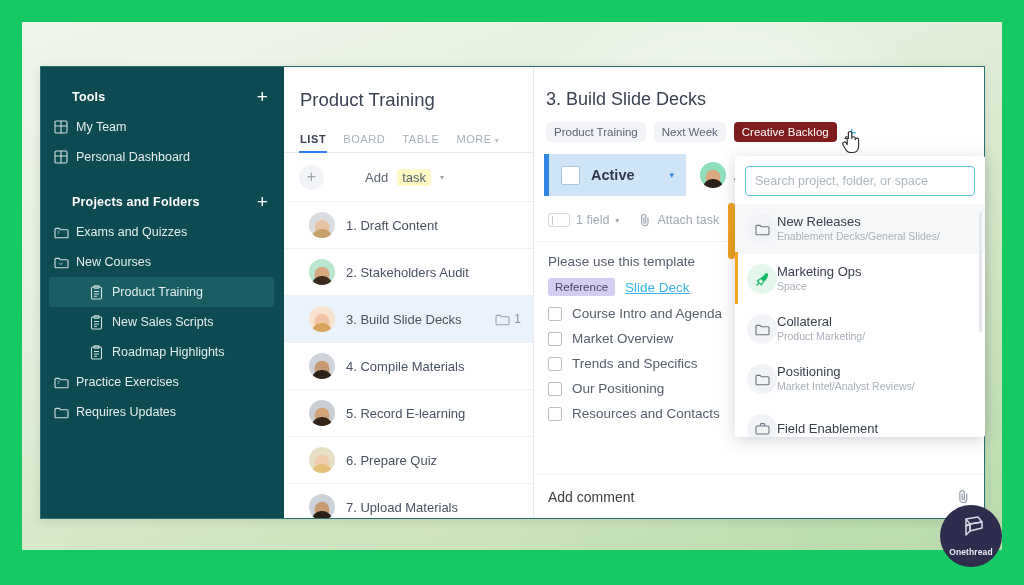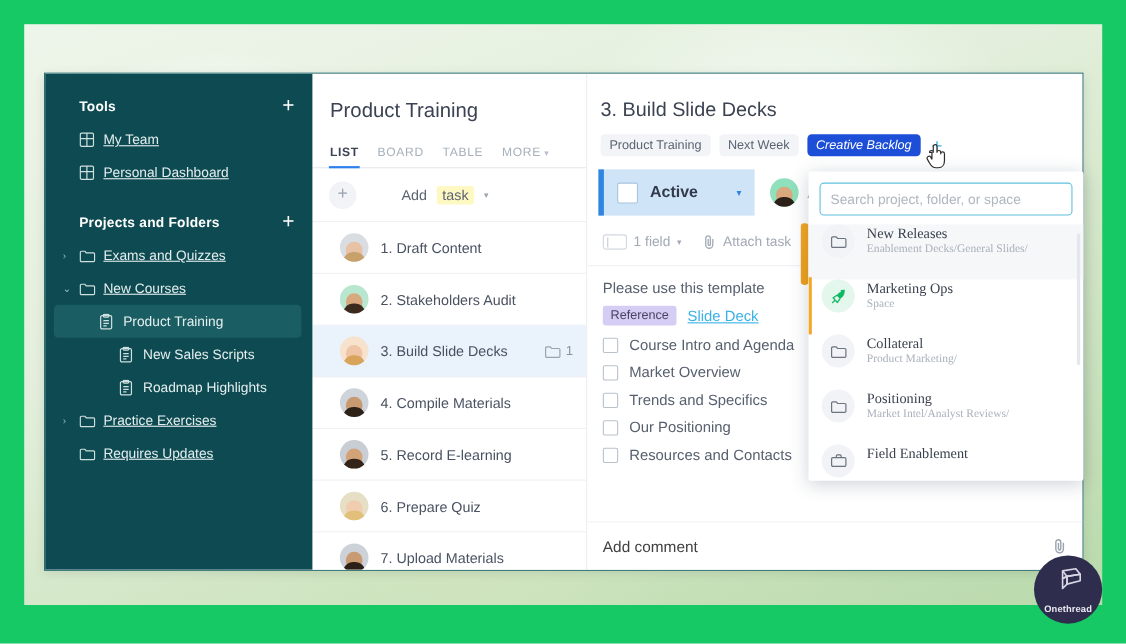--- a/index.html
+++ b/index.html
@@ -68,22 +68,22 @@
     color: #e3eeee;
     cursor: pointer;
     position: relative;
   }
   .side-row .ico { width: 22px; flex: 0 0 22px; display:flex; align-items:center; }
   .side-row .caret {
     position: absolute; left: 16px; top: 0; height: 30px;
     display: flex; align-items: center;
     font-size: 9px; color: #9dc0c1;
   }
-  .side-row.indent1 { padding-left: 31px; text-decoration: underline; }
-  .side-row.indent2 { padding-left: 67px; }
+  .side-row.indent1 { padding-left: 13px; }
+  .side-row.indent2 { padding-left: 49px; }
   .side-row.active {
     background: #1a5d63;
     border-radius: 4px;
     margin: 0 10px 0 8px;
     padding-left: 41px;
     width: calc(100% - 18px);
   }
   .side-gap { height: 14px; }
   svg.i { display: block; }
 
@@ -177,21 +177,21 @@
   }
   .tagrow {
     display: flex; align-items: center;
     gap: 8px; padding: 12px 0 0 12px;
   }
   .tag {
     font-size: 11.5px; padding: 4px 8px;
     border-radius: 4px; background: #f2f4f7;
     color: #5a6472; cursor: pointer; white-space: nowrap;
   }
-  .tag.purple { background: #1d4ed8; color: #fff; font-style: italic; }
+  .tag.purple { background: #7f1d1d; color: #fff; }
   .tag-add {
     color: #3bb2e8; font-size: 17px; font-weight: 300;
     cursor: pointer; line-height: 1; margin-left: 2px;
   }
   .statusrow {
     display: flex; align-items: center;
     padding: 12px 0 0 10px; gap: 0;
   }
   .status {
     display: flex; align-items: center;
@@ -288,25 +288,24 @@
     margin: 10px 10px 8px 10px;
     height: 30px;
     border: 1.5px solid #5fc0e0;
     border-radius: 4px;
     display: flex; align-items: center;
     padding: 0 9px;
     font-size: 12.5px; color: #b0b7c0;
   }
   .dd-list { position: relative; }
   .dd-item {
-    display: flex; 
-    gap: 11px; height: 50px;
+    display: flex; align-items: center;
+    height: 50px;
     padding: 0 12px;
     cursor: pointer;
-    font-family: Liberation Serif, serif;
   }
   .dd-item.hl { background: #f5f7f9; }
   .dd-ic {
     width: 30px; height: 30px; flex: 0 0 30px;
     border-radius: 50%; background: #f1f3f6;
     display: flex; align-items: center; justify-content: center;
     color: #6b7480;
   }
   .dd-ic.green { background: #e3f7ec; color: #0fb862; }
   .dd-t { font-size: 13px; color: #39414e; line-height: 1.25; }

